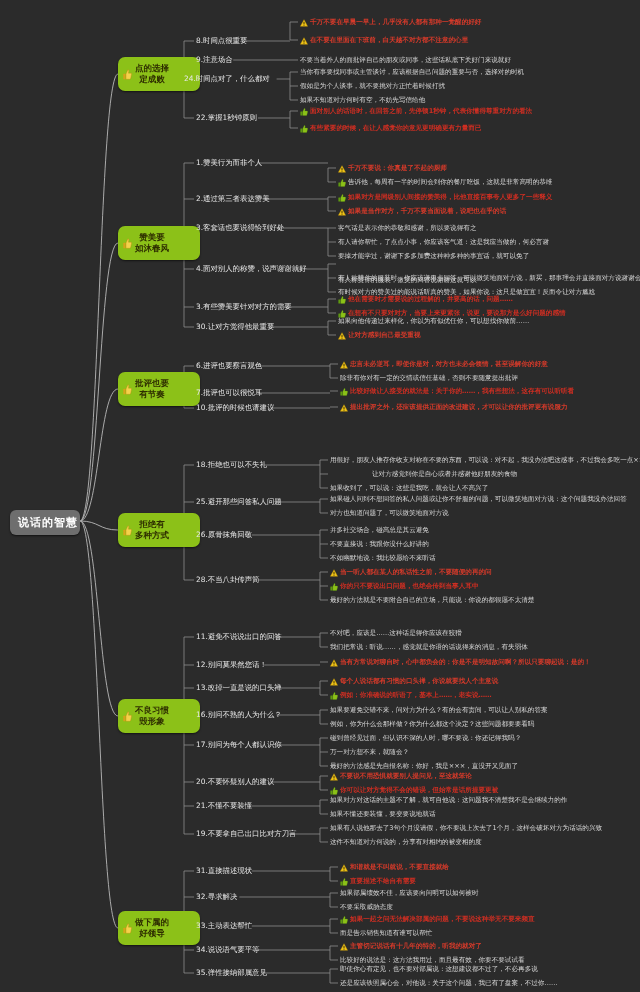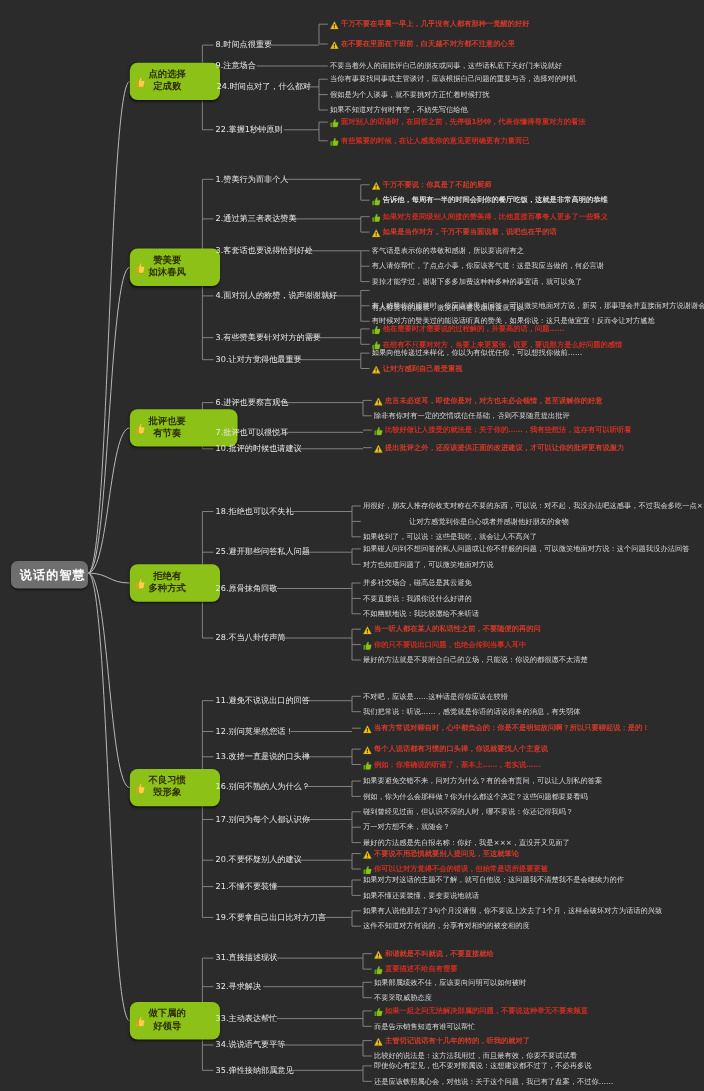--- a/index.html
+++ b/index.html
@@ -246,21 +246,21 @@
           <path d="M5 .8 L9.5 9.2 H.5 Z" fill="#f0c419" stroke="#c79a0a" stroke-width=".5"></path>
           <rect x="4.4" y="3.6" width="1.2" height="3" fill="#3a2e00"></rect>
           <rect x="4.4" y="7.2" width="1.2" height="1.1" fill="#3a2e00"></rect>
         </svg>
         <span class="tx warn">在不要在里面在下班前，白天越不对方都不注意的心里</span>
       </div>
       <div class="node l2" style="left: 196px; top: 55px;">9.注意场合</div>
       <div class="node l3" style="left: 300px; top: 56px;">
         <span class="tx plain">不要当着外人的面批评自己的朋友或同事，这些话私底下关好门来说就好</span>
       </div>
-      <div class="node l2" style="left: 197px; top: 74px;">24.时间点对了，什么都对</div>
+      <div class="node l2" style="left: 184px; top: 74px;">24.时间点对了，什么都对</div>
       <div class="node l3" style="left: 300px; top: 68px;">
         <span class="tx plain">当你有事要找同事或主管谈讨，应该根据自己问题的重要与否，选择对的时机</span>
       </div>
       <div class="node l3" style="left: 300px; top: 82px;">
         <span class="tx plain">假如是为个人谈事，就不要挑对方正忙着时候打扰</span>
       </div>
       <div class="node l3" style="left: 300px; top: 96px;">
         <span class="tx plain">如果不知道对方何时有空，不妨先写信给他</span>
       </div>
       <div class="node l2" style="left: 196px; top: 113px;">22.掌握1秒钟原则</div>
@@ -290,21 +290,21 @@
       </div>
       <div class="node l2" style="left: 196px; top: 158px;">1.赞美行为而非个人</div>
       <div class="node l3" style="left: 338px; top: 164px;">
         <svg class="ico" viewBox="0 0 10 10">
           <path d="M5 .8 L9.5 9.2 H.5 Z" fill="#f0c419" stroke="#c79a0a" stroke-width=".5"></path>
           <rect x="4.4" y="3.6" width="1.2" height="3" fill="#3a2e00"></rect>
           <rect x="4.4" y="7.2" width="1.2" height="1.1" fill="#3a2e00"></rect>
         </svg>
         <span class="tx warn">千万不要说：你真是了不起的厨师</span>
       </div>
-      <div class="node l3" style="left: 338px; top: 178px; font-weight: bold;">
+      <div class="node l3" style="left: 338px; top: 178px;">
         <svg class="ico" viewBox="0 0 10 10">
           <rect x=".5" y="4.3" width="2.4" height="5.2" rx=".4" fill="#5f9b0f"></rect>
           <path d="M3.4 4.6 L5.4 .6 Q6.6 .4 6.4 1.8 L6 3.8 H8.9 Q9.8 3.9 9.5 5 L8.6 8.6 Q8.4 9.5 7.4 9.5 H3.4 Z" fill="#8cc118" stroke="#5f9b0f" stroke-width=".4"></path>
         </svg>
         <span class="tx plain">告诉他，每周有一半的时间会到你的餐厅吃饭，这就是非常高明的恭维</span>
       </div>
       <div class="node l2" style="left: 196px; top: 194px;">2.通过第三者表达赞美</div>
       <div class="node l3" style="left: 338px; top: 193px;">
         <svg class="ico" viewBox="0 0 10 10">
           <rect x=".5" y="4.3" width="2.4" height="5.2" rx=".4" fill="#5f9b0f"></rect>
@@ -360,21 +360,21 @@
         <span class="tx plain">如果向他传递过来样化，你以为有似优任你，可以想找你做前……</span>
       </div>
       <div class="node l3" style="left: 338px; top: 331px;">
         <svg class="ico" viewBox="0 0 10 10">
           <path d="M5 .8 L9.5 9.2 H.5 Z" fill="#f0c419" stroke="#c79a0a" stroke-width=".5"></path>
           <rect x="4.4" y="3.6" width="1.2" height="3" fill="#3a2e00"></rect>
           <rect x="4.4" y="7.2" width="1.2" height="1.1" fill="#3a2e00"></rect>
         </svg>
         <span class="tx warn">让对方感到自己最受重视</span>
       </div>
-      <div class="node branch" style="left: 118px; top: 372px; width: 98px; min-height: 34px;">
+      <div class="node branch" style="left: 118px; top: 372px; width: 82px; min-height: 34px;">
         <svg class="thumb" viewBox="0 0 10 12">
           <rect x=".4" y="5.2" width="2.4" height="6.2" rx=".4" fill="#d8a11a"></rect>
           <path d="M3.3 5.5 L5.4 .8 Q6.7 .6 6.5 2.1 L6.1 4.5 H8.9 Q9.8 4.6 9.5 5.8 L8.6 10.2 Q8.4 11.3 7.4 11.3 H3.3 Z" fill="#f3d24b" stroke="#b8870c" stroke-width=".4"></path>
         </svg>
         <div class="bl">
           <span>批评也要</span>
           <span>有节奏</span>
         </div>
       </div>
       <div class="node l2" style="left: 196px; top: 361px;">6.进评也要察言观色</div>

